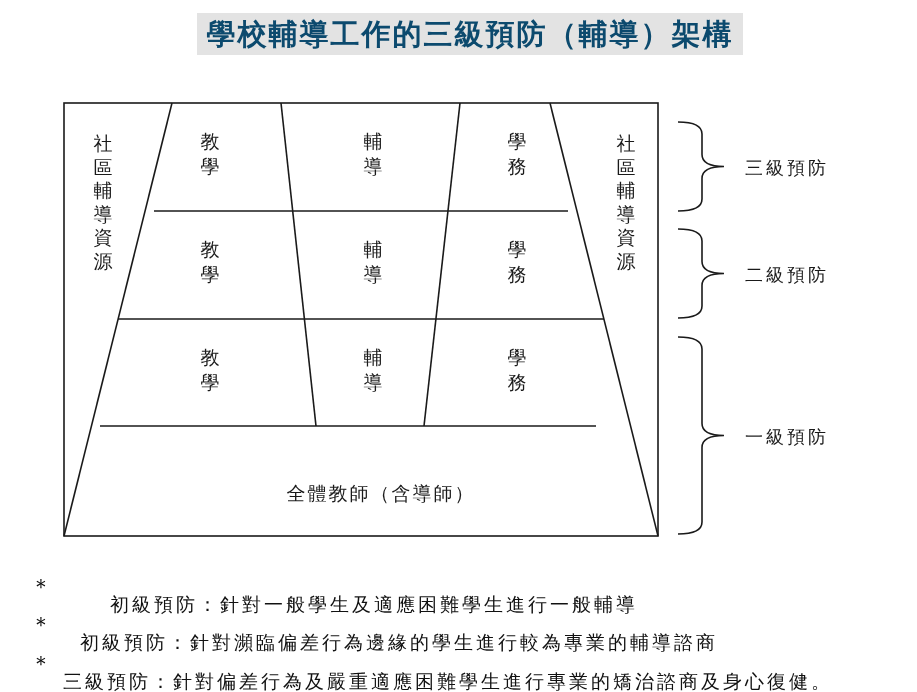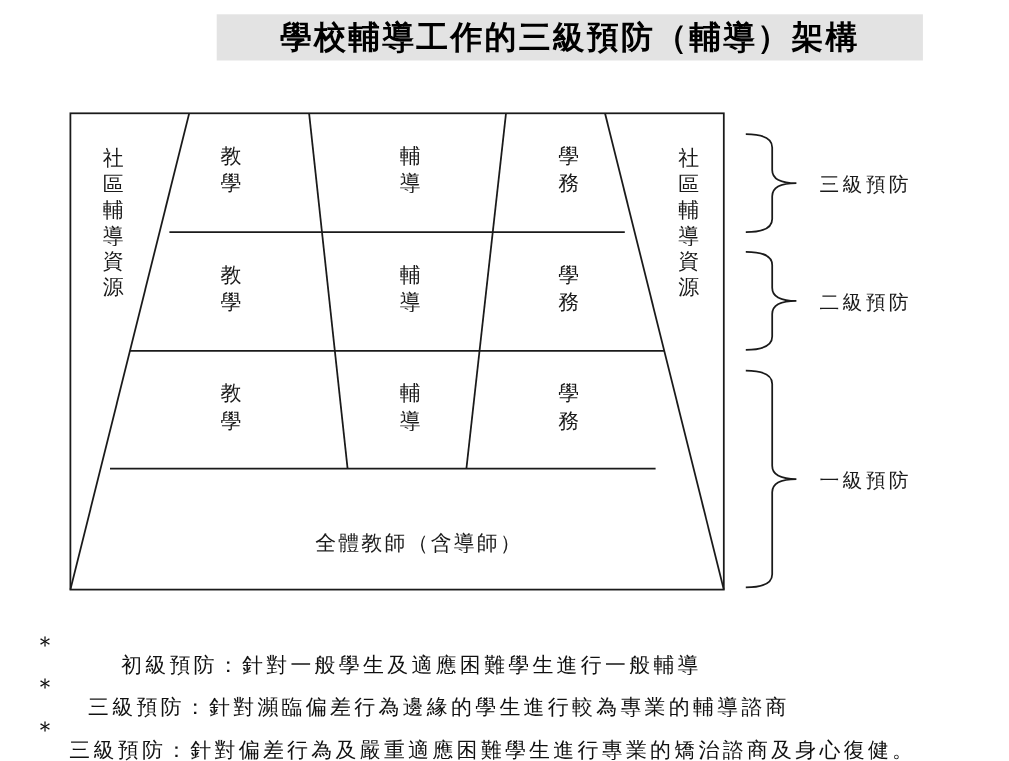--- a/index.html
+++ b/index.html
@@ -12,30 +12,30 @@
       height: 692px;
       position: relative;
       overflow: hidden;
       font-family: "DejaVu Serif", "Liberation Serif", serif;
       color: #111111;
     }
     .title {
       position: absolute;
       left: 197px;
       top: 13px;
-      width: 642px;
+      width: 546px;
       height: 42px;
       background: #e3e3e3;
       font-family: "DejaVu Serif", "Liberation Serif", serif;
       font-weight: bold;
       font-size: 29px;
       line-height: 42px;
       text-align: center;
       letter-spacing: 2px;
-      color: #000000;
+      color: #0c4a6e;
       white-space: nowrap;
     }
     svg.diagram {
       position: absolute;
       left: 0;
       top: 0;
       width: 917px;
       height: 560px;
     }
     svg text {
@@ -150,19 +150,19 @@
     </g>
 </svg>
 
 <div class="notes">
   <div class="note" style="left:30px; top:0px;">
     <span class="star">＊</span>
     <span class="text" style="left:80px;">初級預防：針對一般學生及適應困難學生進行一般輔導</span>
   </div>
   <div class="note" style="left:30px; top:38px;">
     <span class="star">＊</span>
-    <span class="text" style="left:50px;">三級預防：針對瀕臨偏差行為邊緣的學生進行較為專業的輔導諮商</span>
+    <span class="text" style="left:50px;">初級預防：針對瀕臨偏差行為邊緣的學生進行較為專業的輔導諮商</span>
   </div>
   <div class="note" style="left:30px; top:77px;">
     <span class="star">＊</span>
     <span class="text" style="left:33px;">三級預防：針對偏差行為及嚴重適應困難學生進行專業的矯治諮商及身心復健。</span>
   </div>
 </div>
 
 </body></html>

